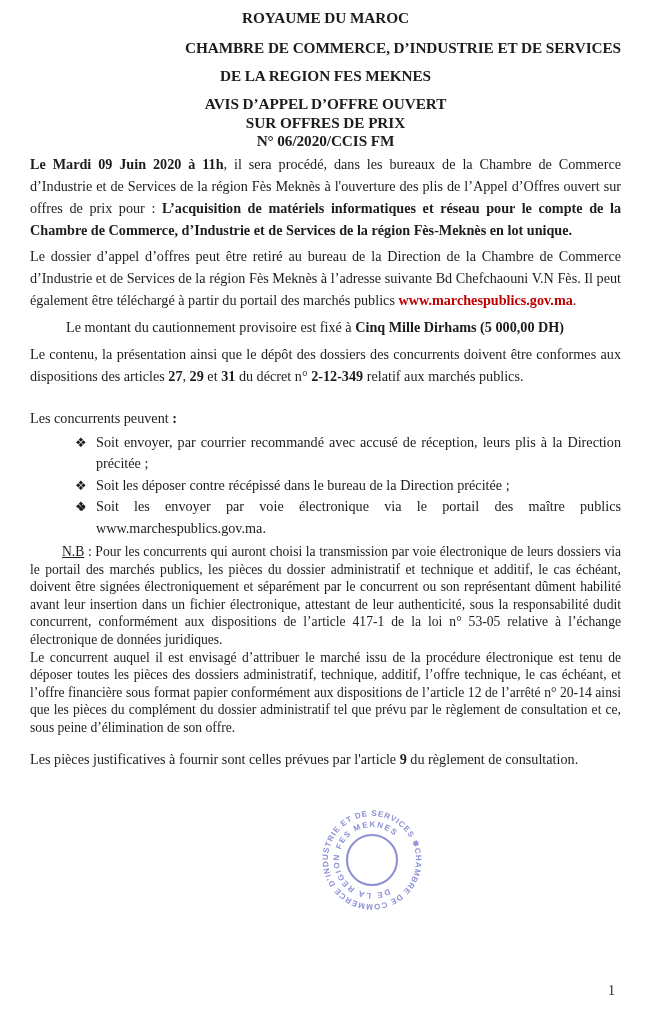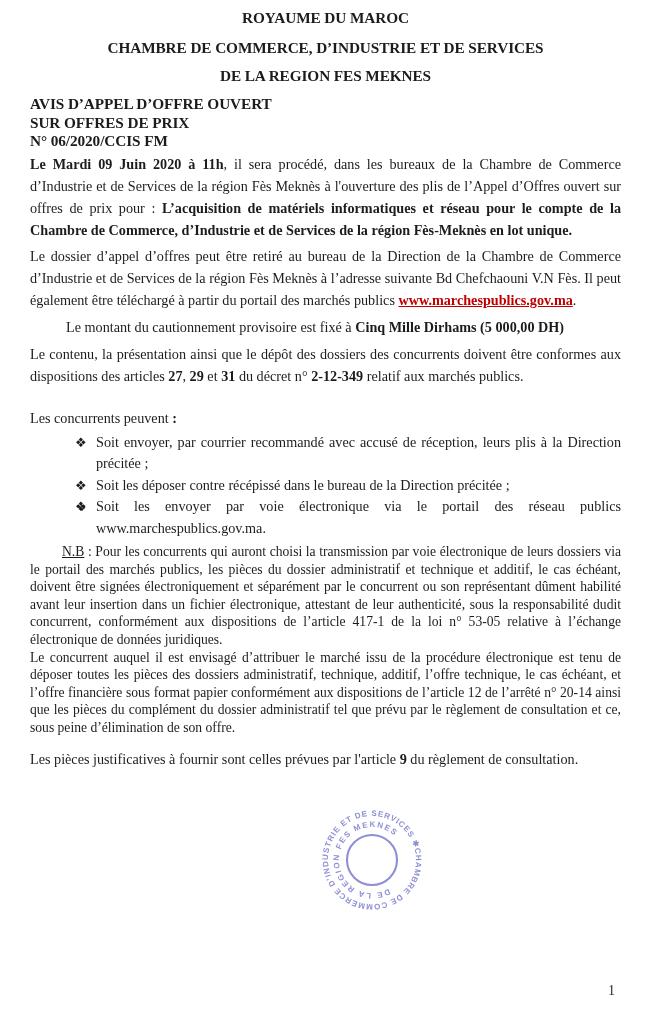--- a/index.html
+++ b/index.html
@@ -11,34 +11,34 @@
     position:relative;
     overflow:hidden;
   }
   .page{padding:6px 44px 0 30px;}
 
   .hdr-line{
     text-align:center;font-weight:700;font-size:15.3px;line-height:19px;
     letter-spacing:-0.1px;
   }
   .hdr-line.l1{margin-top:2px;}
-  .hdr-line.l2{margin-top:11px;}
+  .hdr-line.l2{margin-top:11px;text-align:right;}
   .hdr-line.l3{margin-top:9px;}
-  .title-block{margin-top:10px;font-weight:700;font-size:15.3px;line-height:18.5px;letter-spacing:-0.1px;}
+  .title-block{margin-top:10px;text-align:center;font-weight:700;font-size:15.3px;line-height:18.5px;letter-spacing:-0.1px;}
 
   p{margin:0;}
   .para{font-size:14.2px;line-height:22px;text-align:justify;}
   .p1{margin-top:2px;font-family:Liberation Serif, serif;}
   .p2{margin-top:4px;}
   .p3{margin-top:5px;text-align:left;text-indent:36px;}
   .p4{margin-top:3px;text-indent:36px;text-align:left;}
   .p5{margin-top:5px;}
   .p6{margin-top:20px;text-align:left;}
   b{font-weight:700;}
-  .link{color:#c00000;font-weight:700;text-decoration:underline;}
+  .link{color:#c00000;font-weight:700;}
 
   ul.bullets{margin:3px 0 0;padding:0 0 0 45px;list-style:none;}
   ul.bullets li{
     position:relative;padding-left:21px;text-align:justify;
     font-size:14.2px;line-height:21.5px;
   }
   ul.bullets .bm{position:absolute;left:0;top:0;font-size:13px;}
   ul.bullets li:nth-child(4) .bm{font-size:9px;top:2px;left:3px;}
 
   .nb{margin-top:4px;font-size:13.6px;line-height:17.6px;text-align:justify;}
@@ -76,21 +76,21 @@
 
 
   <p class="para p5"><span>Le contenu, la présentation ainsi que le dépôt des dossiers des concurrents doivent être conformes aux dispositions des articles </span><b>27</b><span>, </span><b>29</b><span> et </span><b>31</b><span> du décret n° </span><b>2-12-349</b><span> relatif aux marchés publics.</span></p>
 
   <p class="para p6"><span>Les concurrents peuvent </span><b>:</b></p>
 
   <ul class="bullets">
     <li><span class="bm">❖</span><span>Soit envoyer, par courrier recommandé avec accusé de réception, leurs plis à la Direction précitée ;</span></li>
     <li><span class="bm">❖</span><span>Soit les déposer contre récépissé dans le bureau de la Direction précitée ;</span></li>
     <li><span class="bm">❖</span></li>
-    <li><span class="bm">❖</span><span>Soit les envoyer par voie électronique via le portail des réseau publics www.marchespublics.gov.ma.</span></li>
+    <li><span class="bm">❖</span><span>Soit les envoyer par voie électronique via le portail des maître publics www.marchespublics.gov.ma.</span></li>
   </ul>
 
   <p class="nb"><span class="u">N.B</span><span> : Pour les concurrents qui auront choisi la transmission par voie électronique de leurs dossiers via le portail des marchés publics, les pièces du dossier administratif et technique et additif, le cas échéant, doivent être signées électroniquement et séparément par le concurrent ou son représentant dûment habilité avant leur insertion dans un fichier électronique, attestant de leur authenticité, sous la responsabilité dudit concurrent, conformément aux dispositions de l’article 417-1 de la loi n° 53-05 relative à l’échange électronique de données juridiques.</span><span class="blk">Le concurrent auquel il est envisagé d’attribuer le marché issu de la procédure électronique est tenu de déposer toutes les pièces des dossiers administratif, technique, additif, l’offre technique, le cas échéant, et l’offre financière sous format papier conformément aux dispositions de l’article 12 de l’arrêté n° 20-14 ainsi que les pièces du complément du dossier administratif tel que prévu par le règlement de consultation et ce, sous peine d’élimination de son offre.</span></p>
 
   <p class="pieces"><span>Les pièces justificatives à fournir sont celles prévues par l'article </span><b>9</b><span> du règlement de consultation.</span></p>
 
 </div>
 
 <svg class="stamp" width="120" height="120" viewBox="0 0 120 120" aria-hidden="true">
   <g>

